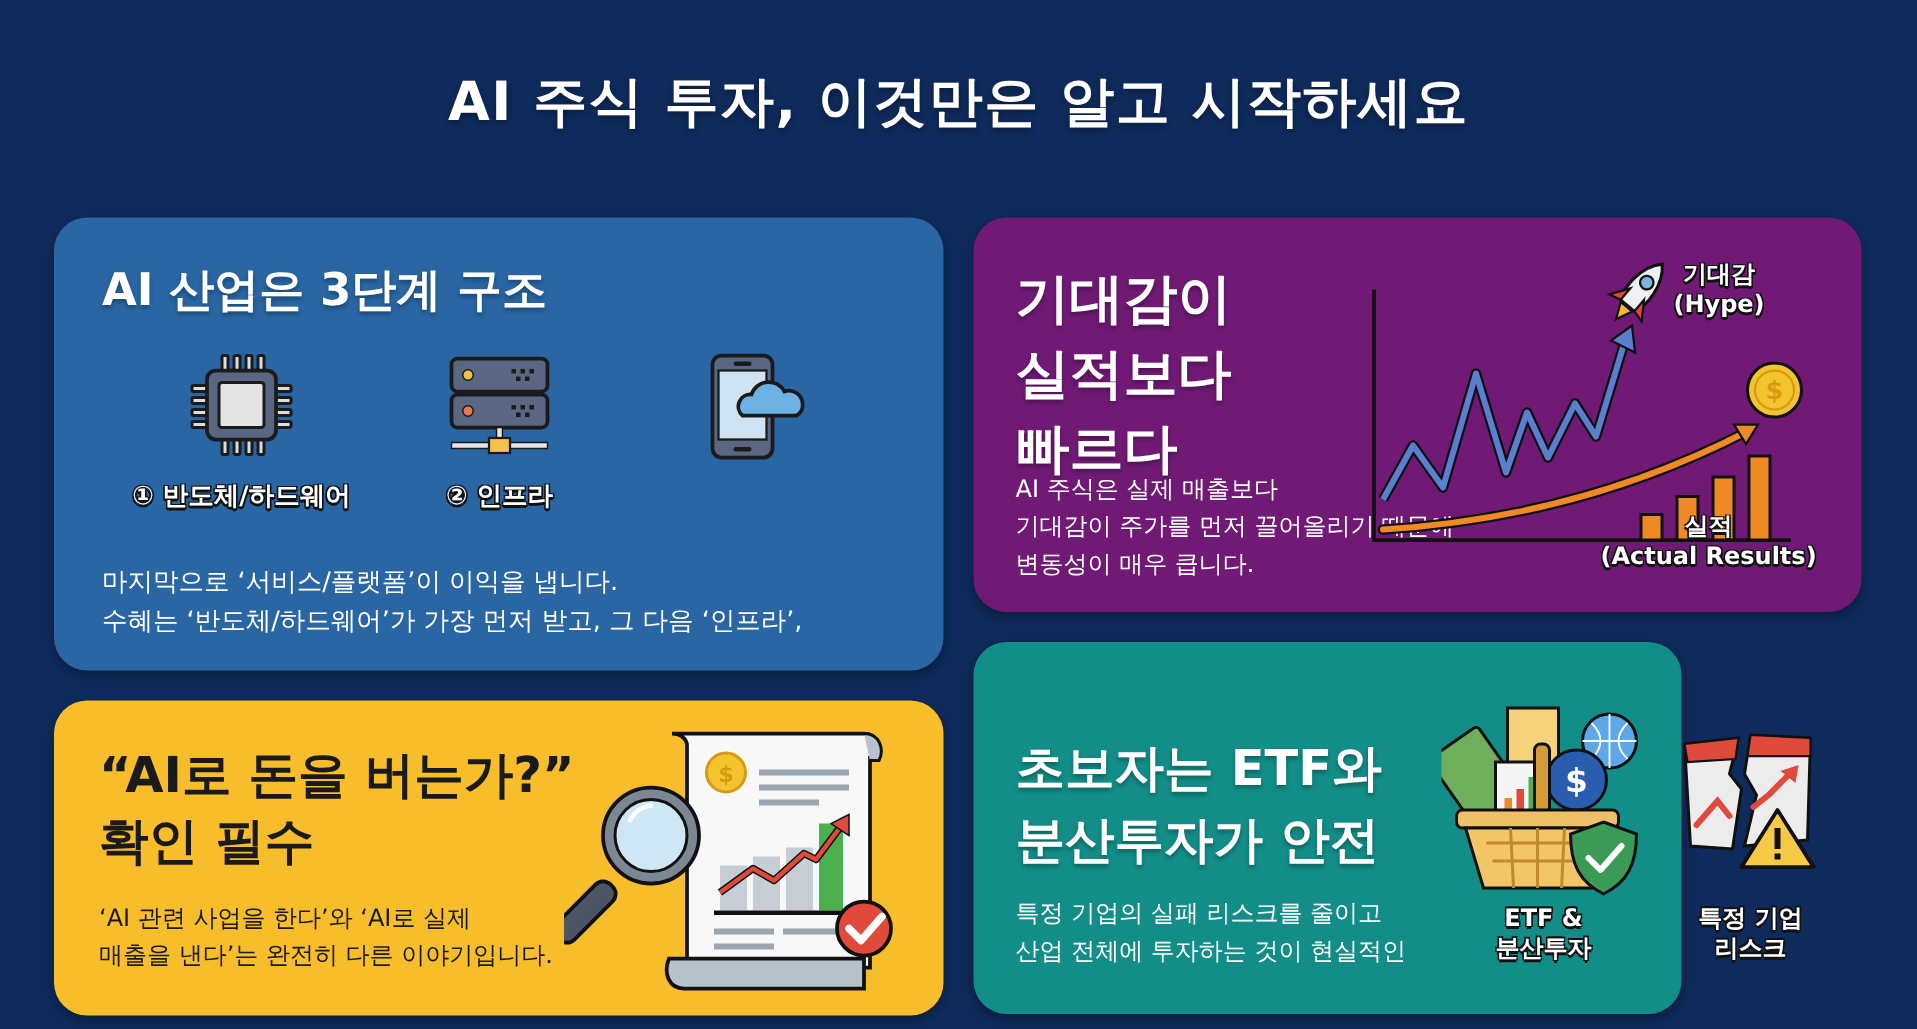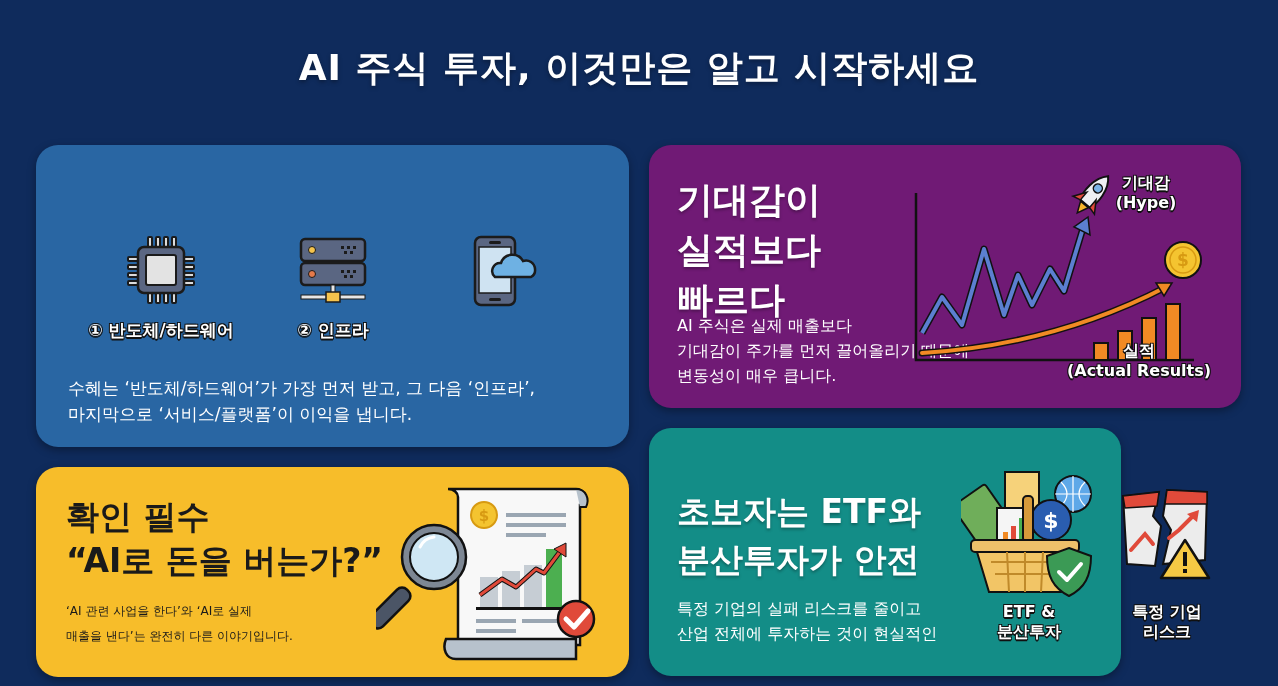--- a/index.html
+++ b/index.html
@@ -40,35 +40,36 @@
   .blue-body { position: absolute; left: 32px; top: 230px; width: 540px; }
 
   
   .purple-title { position: absolute; left: 28px; top: 30px; font-size: 36px; line-height: 50px; }
   .purple-body { position: absolute; left: 28px; top: 168px; width: 330px; font-size: 16px; line-height: 25px; }
   .purple-chart { position: absolute; left: 255px; top: 20px; }
   .chart-label { position: absolute; text-align: center; font-size: 16px; line-height: 20px; }
 
   
   .yellow-title { position: absolute; left: 30px; top: 28px; font-size: 33px; line-height: 44px; font-weight: bold; color: #1a1a1a; }
-  .yellow-body { position: absolute; left: 30px; top: 132px; width: 360px; font-size: 12px; line-height: 25px; color: #1a1a1a; }
+  .yellow-body { position: absolute; left: 30px; top: 132px; width: 360px; font-size: 16px; line-height: 25px; color: #1a1a1a; }
   .yellow-illus { position: absolute; left: 340px; top: 8px; }
 
   
   .teal-title { position: absolute; left: 28px; top: 60px; font-size: 33px; line-height: 48px; }
   .teal-body { position: absolute; left: 28px; top: 168px; width: 300px; font-size: 16px; line-height: 25px; }
   .teal-illus { position: absolute; top: 40px; }
   .teal-label { position: absolute; text-align: center; font-size: 16px; line-height: 20px; width: 120px; }
 </style>
 </head>
 <body>
 
 <div class="main-title">AI 주식 투자, 이것만은 알고 시작하세요</div>
 
 <div class="card card-blue">
+  <div class="blue-title title-white">AI 산업은 3단계 구조</div>
 
   <div class="stage" style="left:40px;">
     <svg width="70" height="70" viewBox="0 0 70 70">
       <g fill="#dcdcdc" stroke="#1b1b1b" stroke-width="2">
         <rect x="22" y="2" width="4" height="12" rx="1"></rect>
           <rect x="30" y="2" width="4" height="12" rx="1"></rect>
           <rect x="38" y="2" width="4" height="12" rx="1"></rect>
           <rect x="46" y="2" width="4" height="12" rx="1"></rect>
         <rect x="22" y="56" width="4" height="12" rx="1"></rect>
           <rect x="30" y="56" width="4" height="12" rx="1"></rect>
@@ -118,22 +119,22 @@
     <svg width="72" height="72" viewBox="0 0 72 72">
       <rect x="6" y="2" width="40" height="68" rx="6" fill="#5a6682" stroke="#1b1b1b" stroke-width="2.5"></rect>
       <rect x="10" y="12" width="32" height="46" fill="#cfe3f2" stroke="#1b1b1b" stroke-width="1.5"></rect>
       <rect x="20" y="6" width="12" height="3" rx="1.5" fill="#1b1b1b"></rect>
       <rect x="20" y="63" width="12" height="3" rx="1.5" fill="#1b1b1b"></rect>
       <path d="M26 42 a8 8 0 0 1 6-14 a12 12 0 0 1 22-2 a9 9 0 0 1 12 8 a8 8 0 0 1-4 8 z" fill="#6eb1e3" stroke="#1b1b1b" stroke-width="2.5"></path>
     </svg>
   </div>
 
   <div class="blue-body body-white">
+    <div>마지막으로 ‘서비스/플랫폼’이 이익을 냅니다.</div>
     <div>수혜는 ‘반도체/하드웨어’가 가장 먼저 받고, 그 다음 ‘인프라’,</div>
-    <div>마지막으로 ‘서비스/플랫폼’이 이익을 냅니다.</div>
   </div>
 </div>
 
 <div class="card card-purple">
   <div class="purple-title title-white">
     <div>기대감이</div>
     <div>실적보다</div>
     <div>빠르다</div>
   </div>
   <div class="purple-body body-white">
@@ -181,22 +182,22 @@
     <div>(Hype)</div>
   </div>
   <div class="chart-label outlined" style="left:415px; top:196px; width:150px;">
     <div>실적</div>
     <div>(Actual Results)</div>
   </div>
 </div>
 
 <div class="card card-yellow">
   <div class="yellow-title">
+    <div>“AI로 돈을 버는가?”</div>
     <div>확인 필수</div>
-    <div>“AI로 돈을 버는가?”</div>
   </div>
   <div class="yellow-body">
     <div>‘AI 관련 사업을 한다’와 ‘AI로 실제</div>
     <div>매출을 낸다’는 완전히 다른 이야기입니다.</div>
   </div>
 
   <svg class="yellow-illus" width="220" height="200" viewBox="0 0 220 200">
 
     <g>
       <path d="M72 14 L200 14 C208 14 212 22 210 30 L204 30 L204 170 L82 170 L82 22 C82 18 78 14 72 14 Z" fill="#f8f8f8" stroke="#111" stroke-width="2.5"></path>

